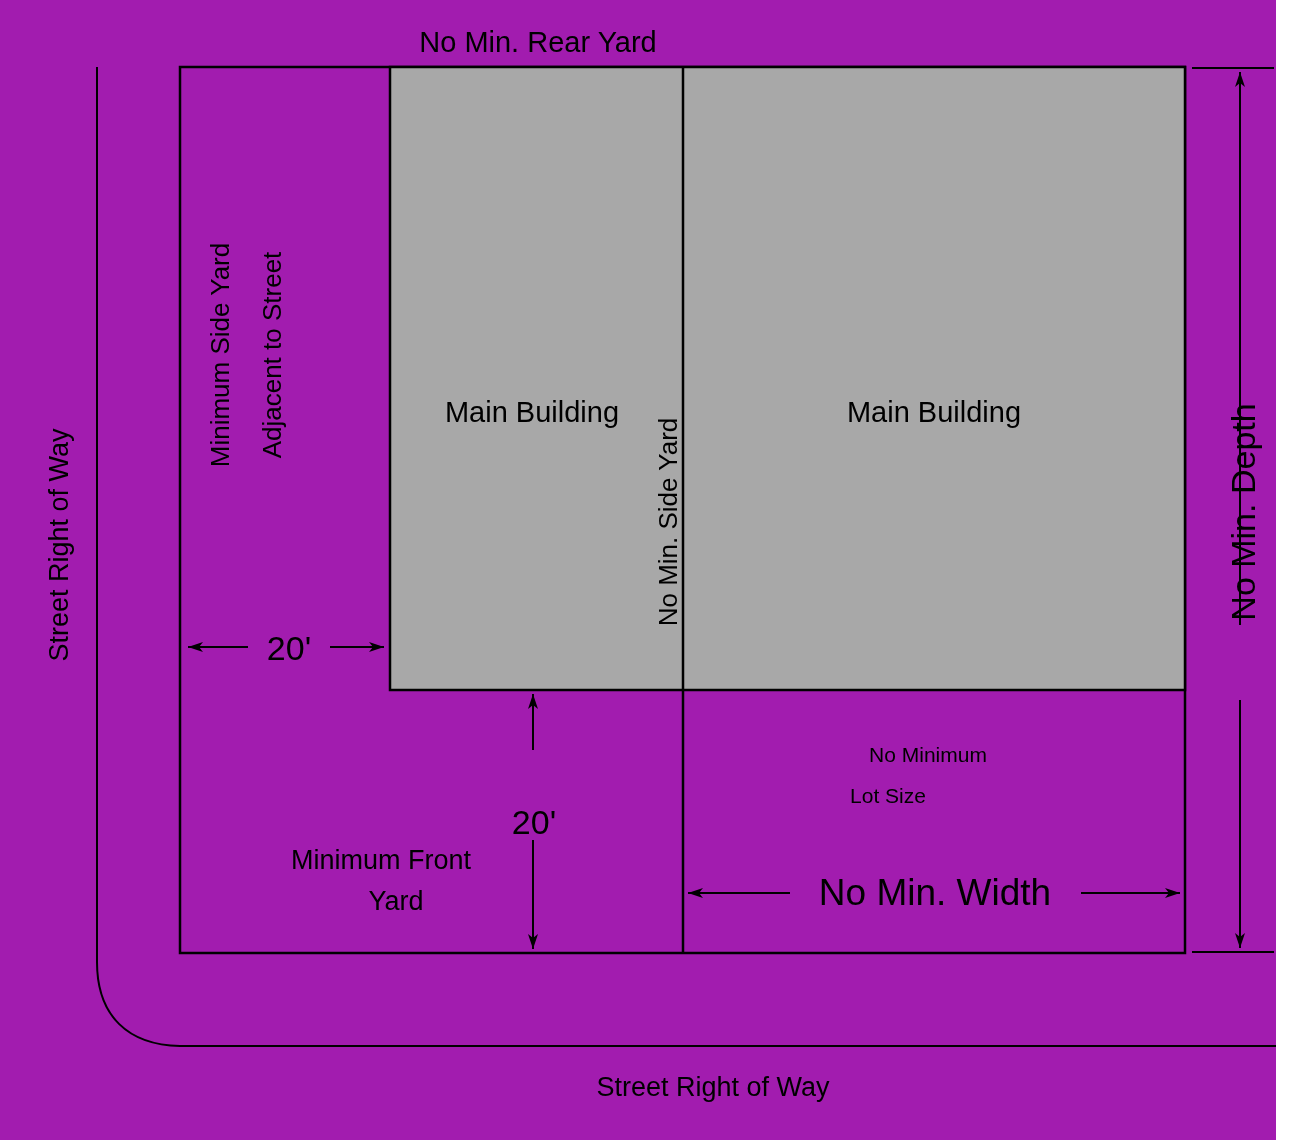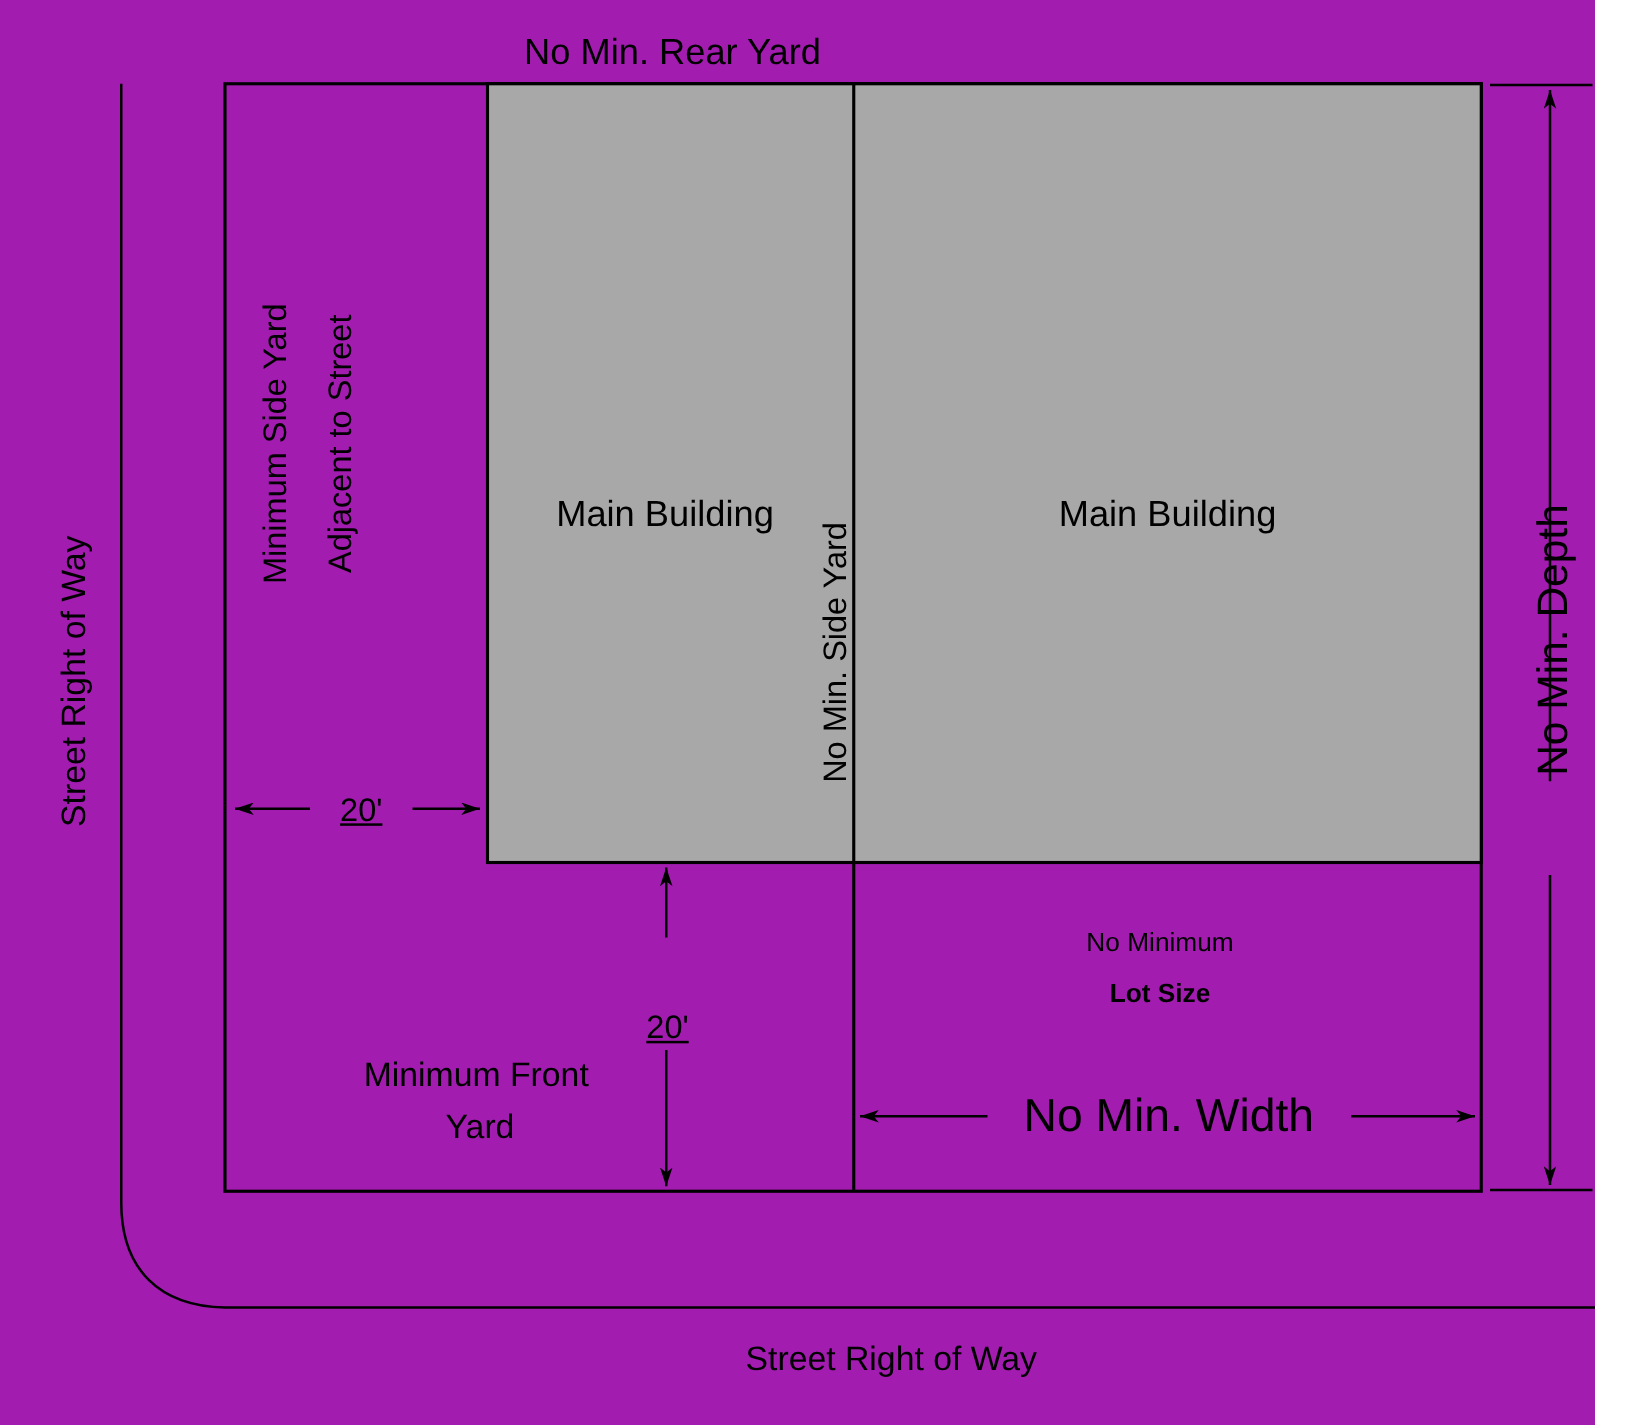--- a/index.html
+++ b/index.html
@@ -37,21 +37,21 @@
   .vrot {
     transform-origin: 50% 50%;
   }
   .t-rear      { font-size: 29px; }
   .t-srow-left { font-size: 27px; }
   .t-srow-bot  { font-size: 27px; }
   .t-sideyard  { font-size: 26px; }
   .t-mainbldg  { font-size: 29px; }
   .t-nomsy     { font-size: 26px; }
   .t-depth     { font-size: 34px; }
-  .t-dim       { font-size: 26px; text-decoration: underline; }
+  .t-dim       { font-size: 34px; }
   .t-nolotsize { font-size: 21px; }
   .t-frontyard { font-size: 27px; }
   .t-nomwidth  { font-size: 37px; }
 </style>
 </head>
 <body>
 
 <div id="stage">
 
   <svg width="1316" height="1140" viewBox="0 0 1316 1140">
@@ -116,22 +116,22 @@
 
   <div class="lbl ctr vrot t-nomsy" style="left:668px; top:522px; transform:translate(-50%,-50%) rotate(-90deg);">No Min. Side Yard</div>
 
   <div class="lbl ctr vrot t-depth" style="left:1243px; top:512px; transform:translate(-50%,-50%) rotate(-90deg);">No Min. Depth</div>
 
   <div class="lbl ctr t-dim" style="left:289px; top:648px;">20'</div>
 
   <div class="lbl ctr t-dim" style="left:534px; top:822px;">20'</div>
 
   <div class="lbl ctr t-nolotsize" style="left:928px; top:755px;">No Minimum</div>
-  <div class="lbl ctr t-nolotsize" style="left:928px; top:796px;font-weight:bold;">Lot Size</div>
+  <div class="lbl ctr t-nolotsize" style="left:888px; top:796px;">Lot Size</div>
 
   <div class="lbl ctr t-nomwidth" style="left:935px; top:893px;">No Min. Width</div>
 
   <div class="lbl ctr t-frontyard" style="left:381px; top:861px;">Minimum Front</div>
-  <div class="lbl ctr t-frontyard" style="left:384px; top:902px;">Yard</div>
+  <div class="lbl ctr t-frontyard" style="left:396px; top:902px;">Yard</div>
 
   <div class="lbl ctr t-srow-bot" style="left:713px; top:1088px;">Street Right of Way</div>
 
 </div>
 
 </body></html>

